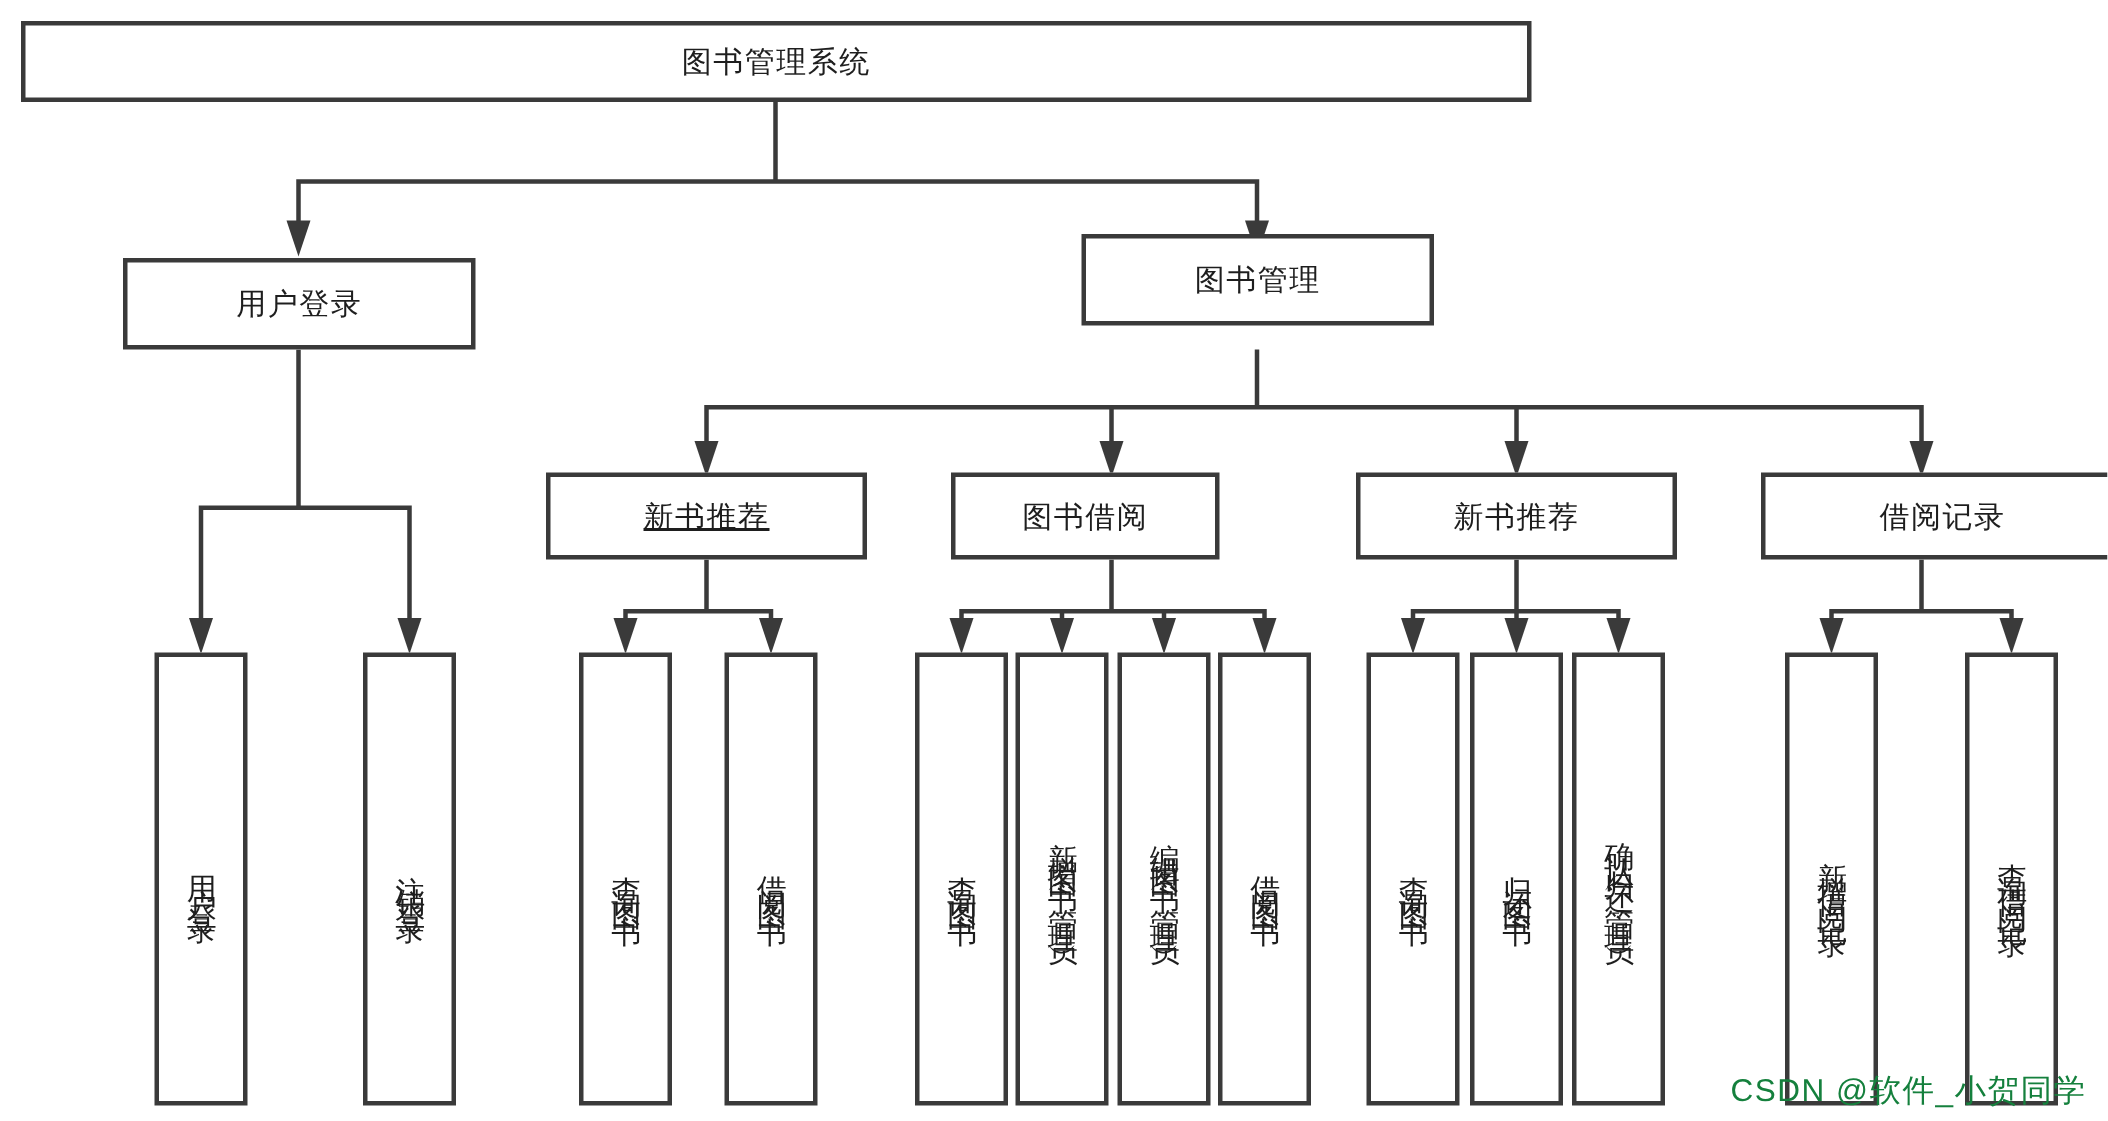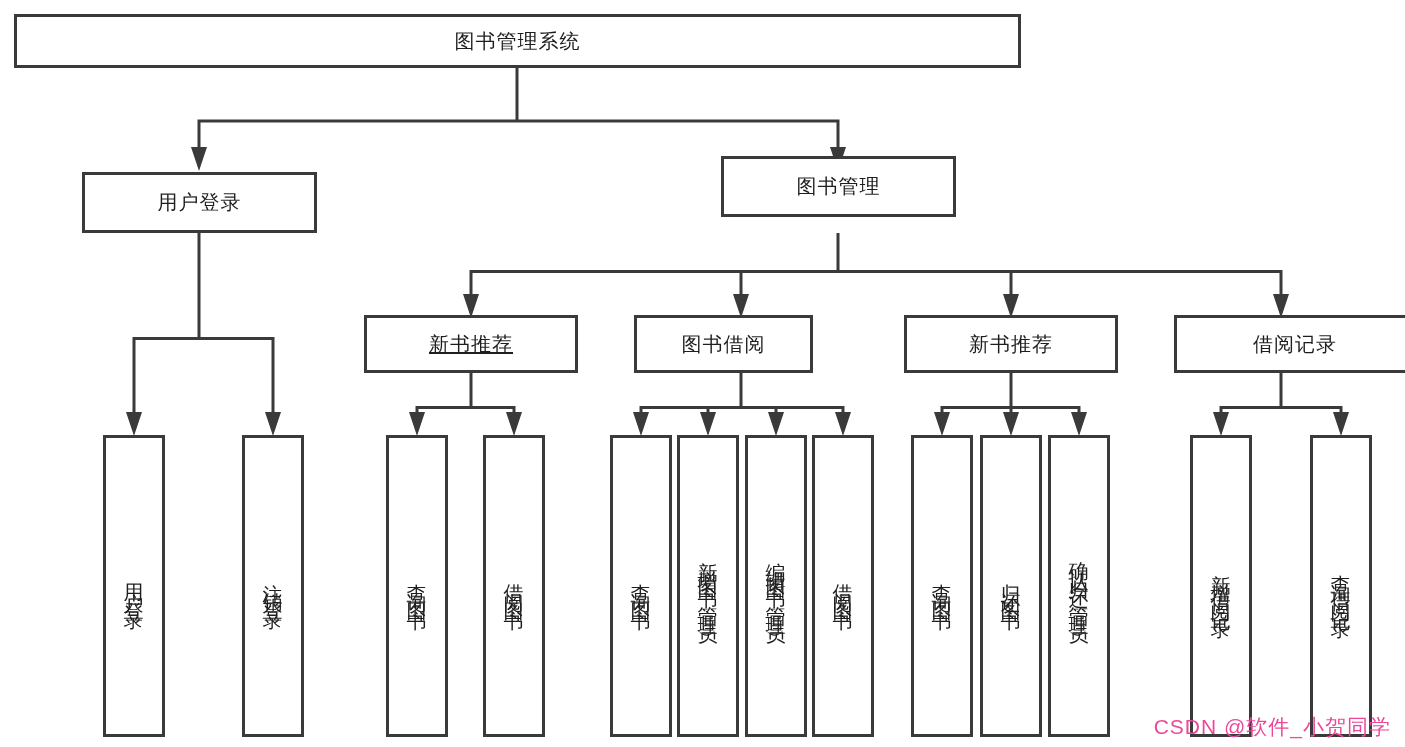--- a/index.html
+++ b/index.html
@@ -37,21 +37,21 @@
     text-orientation: mixed;
     letter-spacing: 9px;
     line-height: 1;
     white-space: normal;
   }
   .watermark {
     position: absolute;
     right: 14px;
     bottom: 6px;
     font-size: 21px;
-    color: #ec4899;
+    color: #15803d;
     letter-spacing: 1px;
     z-index: 3;
   }
 </style>
 </head>
 <body>
 
 <div class="canvas">
 
   <svg class="connectors" viewBox="0 0 1405 747" xmlns="http://www.w3.org/2000/svg">

